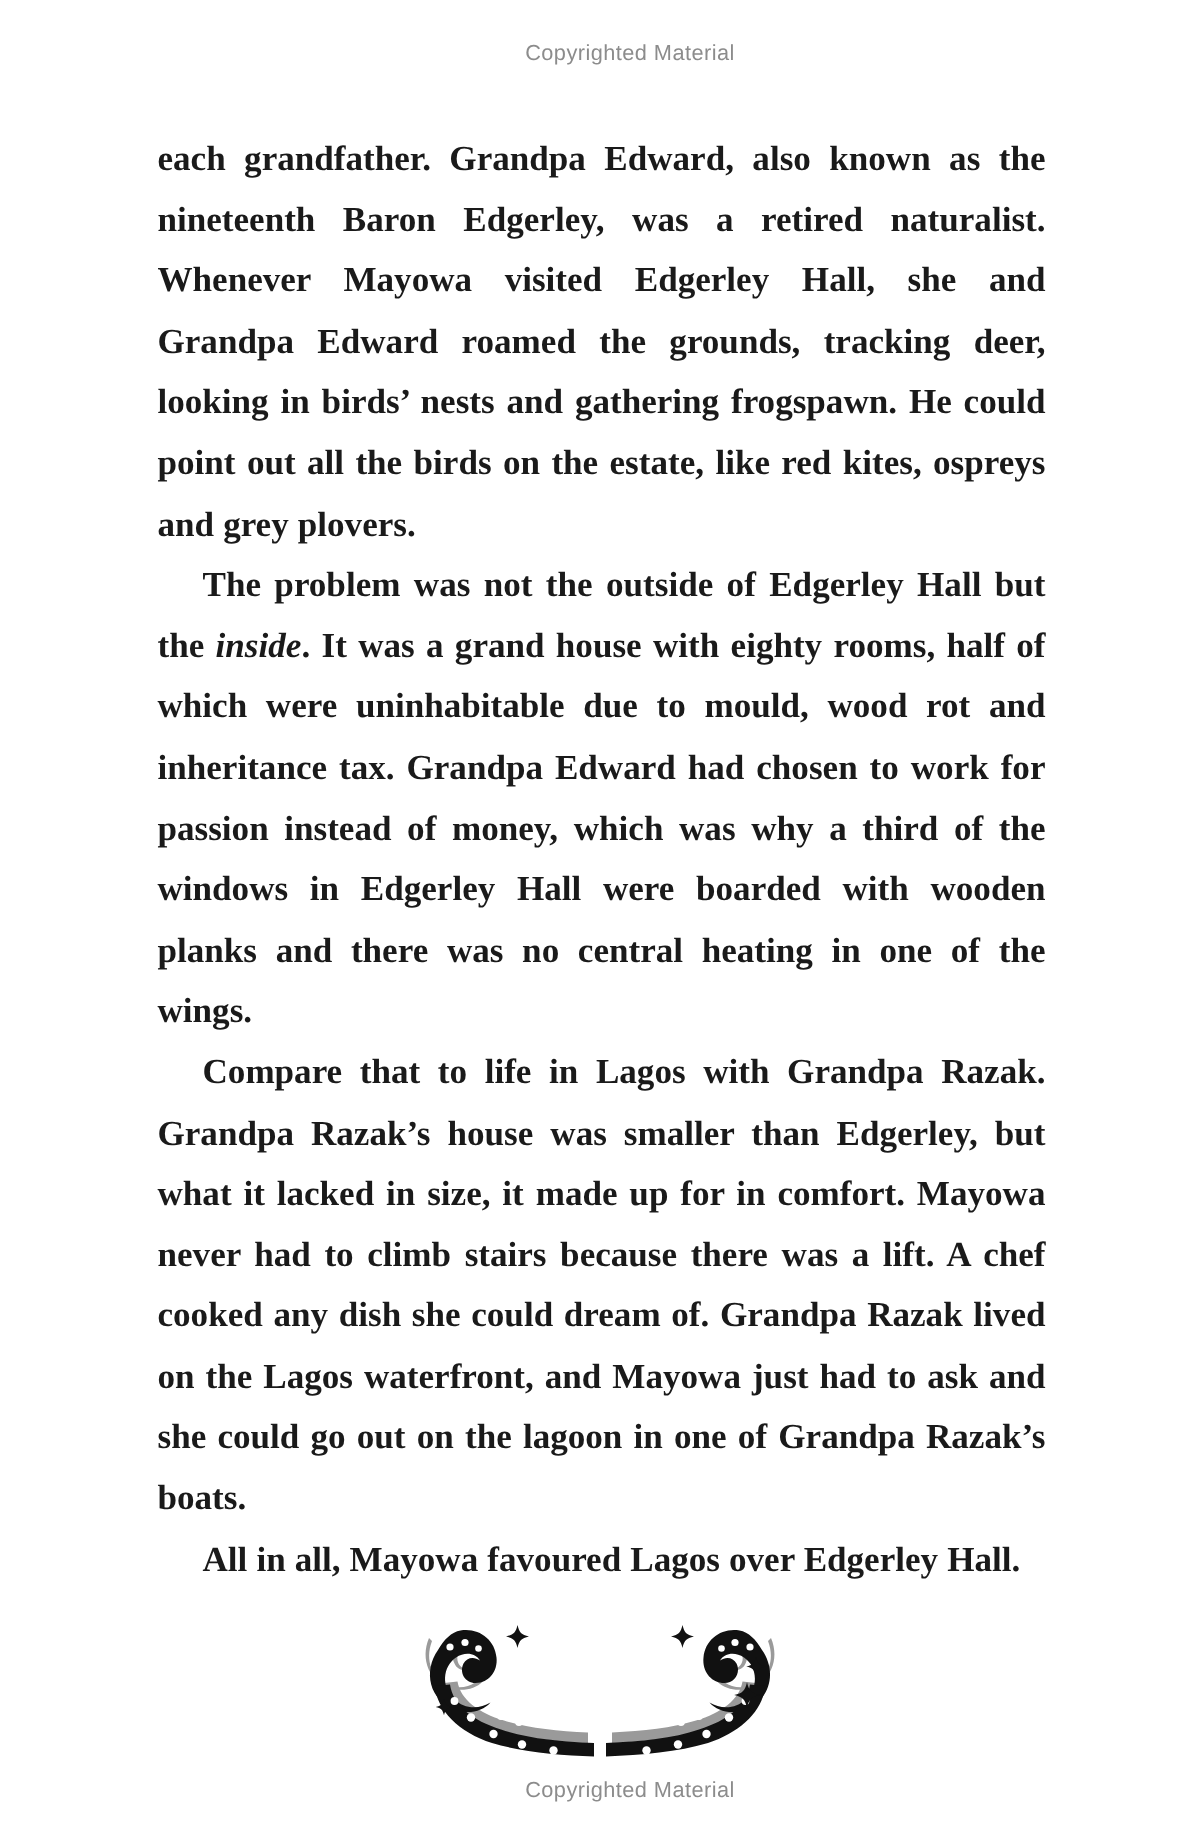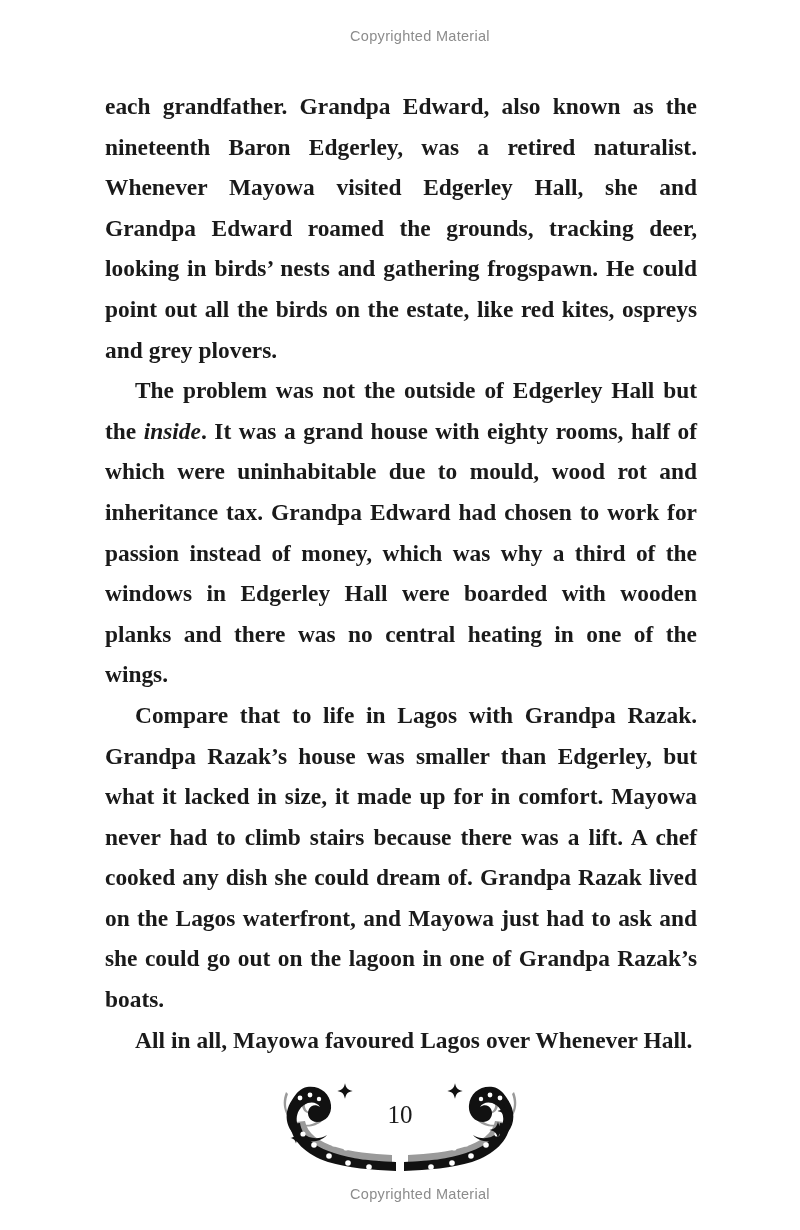--- a/index.html
+++ b/index.html
@@ -100,21 +100,21 @@
 
   <div class="watermark watermark-top">Copyrighted Material</div>
 
   <div class="textblock">
     <p class="para">each grandfather. Grandpa Edward, also known as the nineteenth Baron Edgerley, was a retired naturalist. Whenever Mayowa visited Edgerley Hall, she and Grandpa Edward roamed the grounds, tracking deer, looking in birds’ nests and gathering frogspawn. He could point out all the birds on the estate, like red kites, ospreys and grey plovers.</p>
 
     <p class="para indent">The problem was not the outside of Edgerley Hall but the <em>inside</em>. It was a grand house with eighty rooms, half of which were uninhabitable due to mould, wood rot and inheritance tax. Grandpa Edward had chosen to work for passion instead of money, which was why a third of the windows in Edgerley Hall were boarded with wooden planks and there was no central heating in one of the wings.</p>
 
     <p class="para indent">Compare that to life in Lagos with Grandpa Razak. Grandpa Razak’s house was smaller than Edgerley, but what it lacked in size, it made up for in comfort. Mayowa never had to climb stairs because there was a lift. A chef cooked any dish she could dream of. Grandpa Razak lived on the Lagos waterfront, and Mayowa just had to ask and she could go out on the lagoon in one of Grandpa Razak’s boats.</p>
 
-    <p class="para indent">All in all, Mayowa favoured Lagos over Whenever Hall.</p>
+    <p class="para indent">All in all, Mayowa favoured Lagos over Edgerley Hall.</p>
   </div>
 
   <div class="folio-wrap">
     <svg class="ornament" viewBox="0 0 256 95" aria-hidden="true">
       <defs>
         <g id="flourish-half">
 
           <path d="M14 14 C 8 28, 14 44, 30 48 C 44 51, 56 42, 55 30
                    C 54 20, 46 14, 38 16 C 31 18, 28 25, 31 31
                    C 33 36, 40 37, 43 33 C 39 36, 34 34, 33 29
@@ -155,18 +155,17 @@
       <use href="#flourish-half" x="0" y="0"></use>
       <use href="#flourish-half" x="0" y="0" transform="translate(256,0) scale(-1,1)"></use>
 
       <use href="#sparkle" transform="translate(73,13) scale(0.85)"></use>
       <use href="#sparkle" transform="translate(183,13) scale(0.85)"></use>
       <use href="#sparkle" transform="translate(232,33) scale(0.72)"></use>
       <use href="#sparkle" transform="translate(24,60) scale(0.62)"></use>
       <use href="#sparkle" transform="translate(226,52) scale(0.95)"></use>
     </svg>
 
-    <div class="folio-number">10</div>
   </div>
 
   <div class="watermark watermark-bottom">Copyrighted Material</div>
 
 </div>
 
 </body></html>

